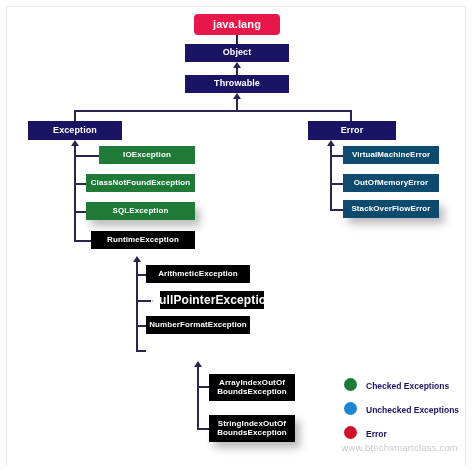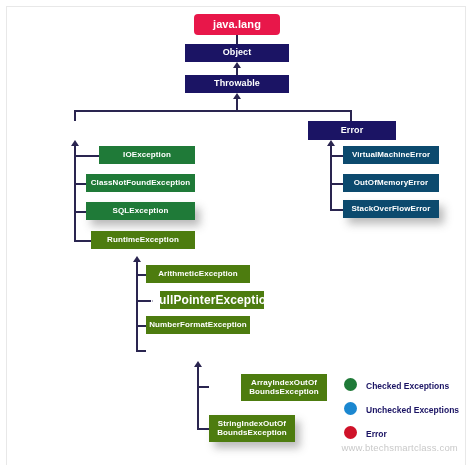--- a/index.html
+++ b/index.html
@@ -33,21 +33,21 @@
     justify-content: center;
     text-align: center;
     color: #ffffff;
     font-weight: bold;
     line-height: 1.08;
     letter-spacing: 0.1px;
     z-index: 5;
   }
   .navy   { background: #1b1464; }
   .green  { background: #1f7a38; }
-  .blue   { background: #4d7c0f; }
+  .blue   { background: #000000; }
   .red    { background: #0c4a6e; }
   .pink   { background: #e8174a; border-radius: 4px; }
   .shadowed { box-shadow: 5px 6px 8px rgba(60,60,60,0.35); }
   .connector {
     position: absolute;
     background: #2a2550;
     z-index: 2;
   }
   .arrowhead {
     position: absolute;
@@ -131,39 +131,40 @@
   <div class="connector" style="left:330px; top:155px; width:13px; height:2px;"></div>
   <div class="connector" style="left:330px; top:183px; width:13px; height:2px;"></div>
   <div class="connector" style="left:330px; top:209px; width:13px; height:2px;"></div>
 
   <div class="node pink" style="left:194px; top:14px; width:86px; height:21px; font-size:11px;">java.lang</div>
 
   <div class="node navy" style="left:185px; top:44px; width:104px; height:18px; font-size:9px;">Object</div>
 
   <div class="node navy" style="left:185px; top:75px; width:104px; height:18px; font-size:9px;">Throwable</div>
 
+  <div class="node navy" style="left:28px; top:121px; width:94px; height:19px; font-size:9px;">Exception</div>
 
   <div class="node navy" style="left:308px; top:121px; width:88px; height:19px; font-size:9px;">Error</div>
 
   <div class="node green" style="left:99px; top:146px; width:96px; height:18px; font-size:8px;">IOException</div>
 
   <div class="node green" style="left:86px; top:174px; width:109px; height:18px; font-size:8px;">ClassNotFoundException</div>
 
   <div class="node green shadowed" style="left:86px; top:202px; width:109px; height:18px; font-size:8px;">SQLException</div>
 
   <div class="node blue" style="left:91px; top:231px; width:104px; height:18px; font-size:8px;">RuntimeException</div>
 
   <div class="node blue" style="left:146px; top:265px; width:104px; height:18px; font-size:8px;">ArithmeticException</div>
 
   <div class="node blue" style="left:160px; top:291px; width:104px; height:18px; font-size:12px;">NullPointerException</div>
 
   <div class="node blue" style="left:146px; top:316px; width:104px; height:18px; font-size:8px;">NumberFormatException</div>
 
 
-  <div class="node blue" style="left:209px; top:374px; width:86px; height:27px; font-size:8px; flex-direction:column;margin-left:32px;">
+  <div class="node blue" style="left:209px; top:374px; width:86px; height:27px; font-size:8px; flex-direction:column;">
     <span>ArrayIndexOutOf</span>
     <span>BoundsException</span>
   </div>
 
   <div class="node blue shadowed" style="left:209px; top:415px; width:86px; height:27px; font-size:8px; flex-direction:column;">
     <span>StringIndexOutOf</span>
     <span>BoundsException</span>
   </div>
 
   <div class="node red" style="left:343px; top:146px; width:96px; height:18px; font-size:8px;">VirtualMachineError</div>

